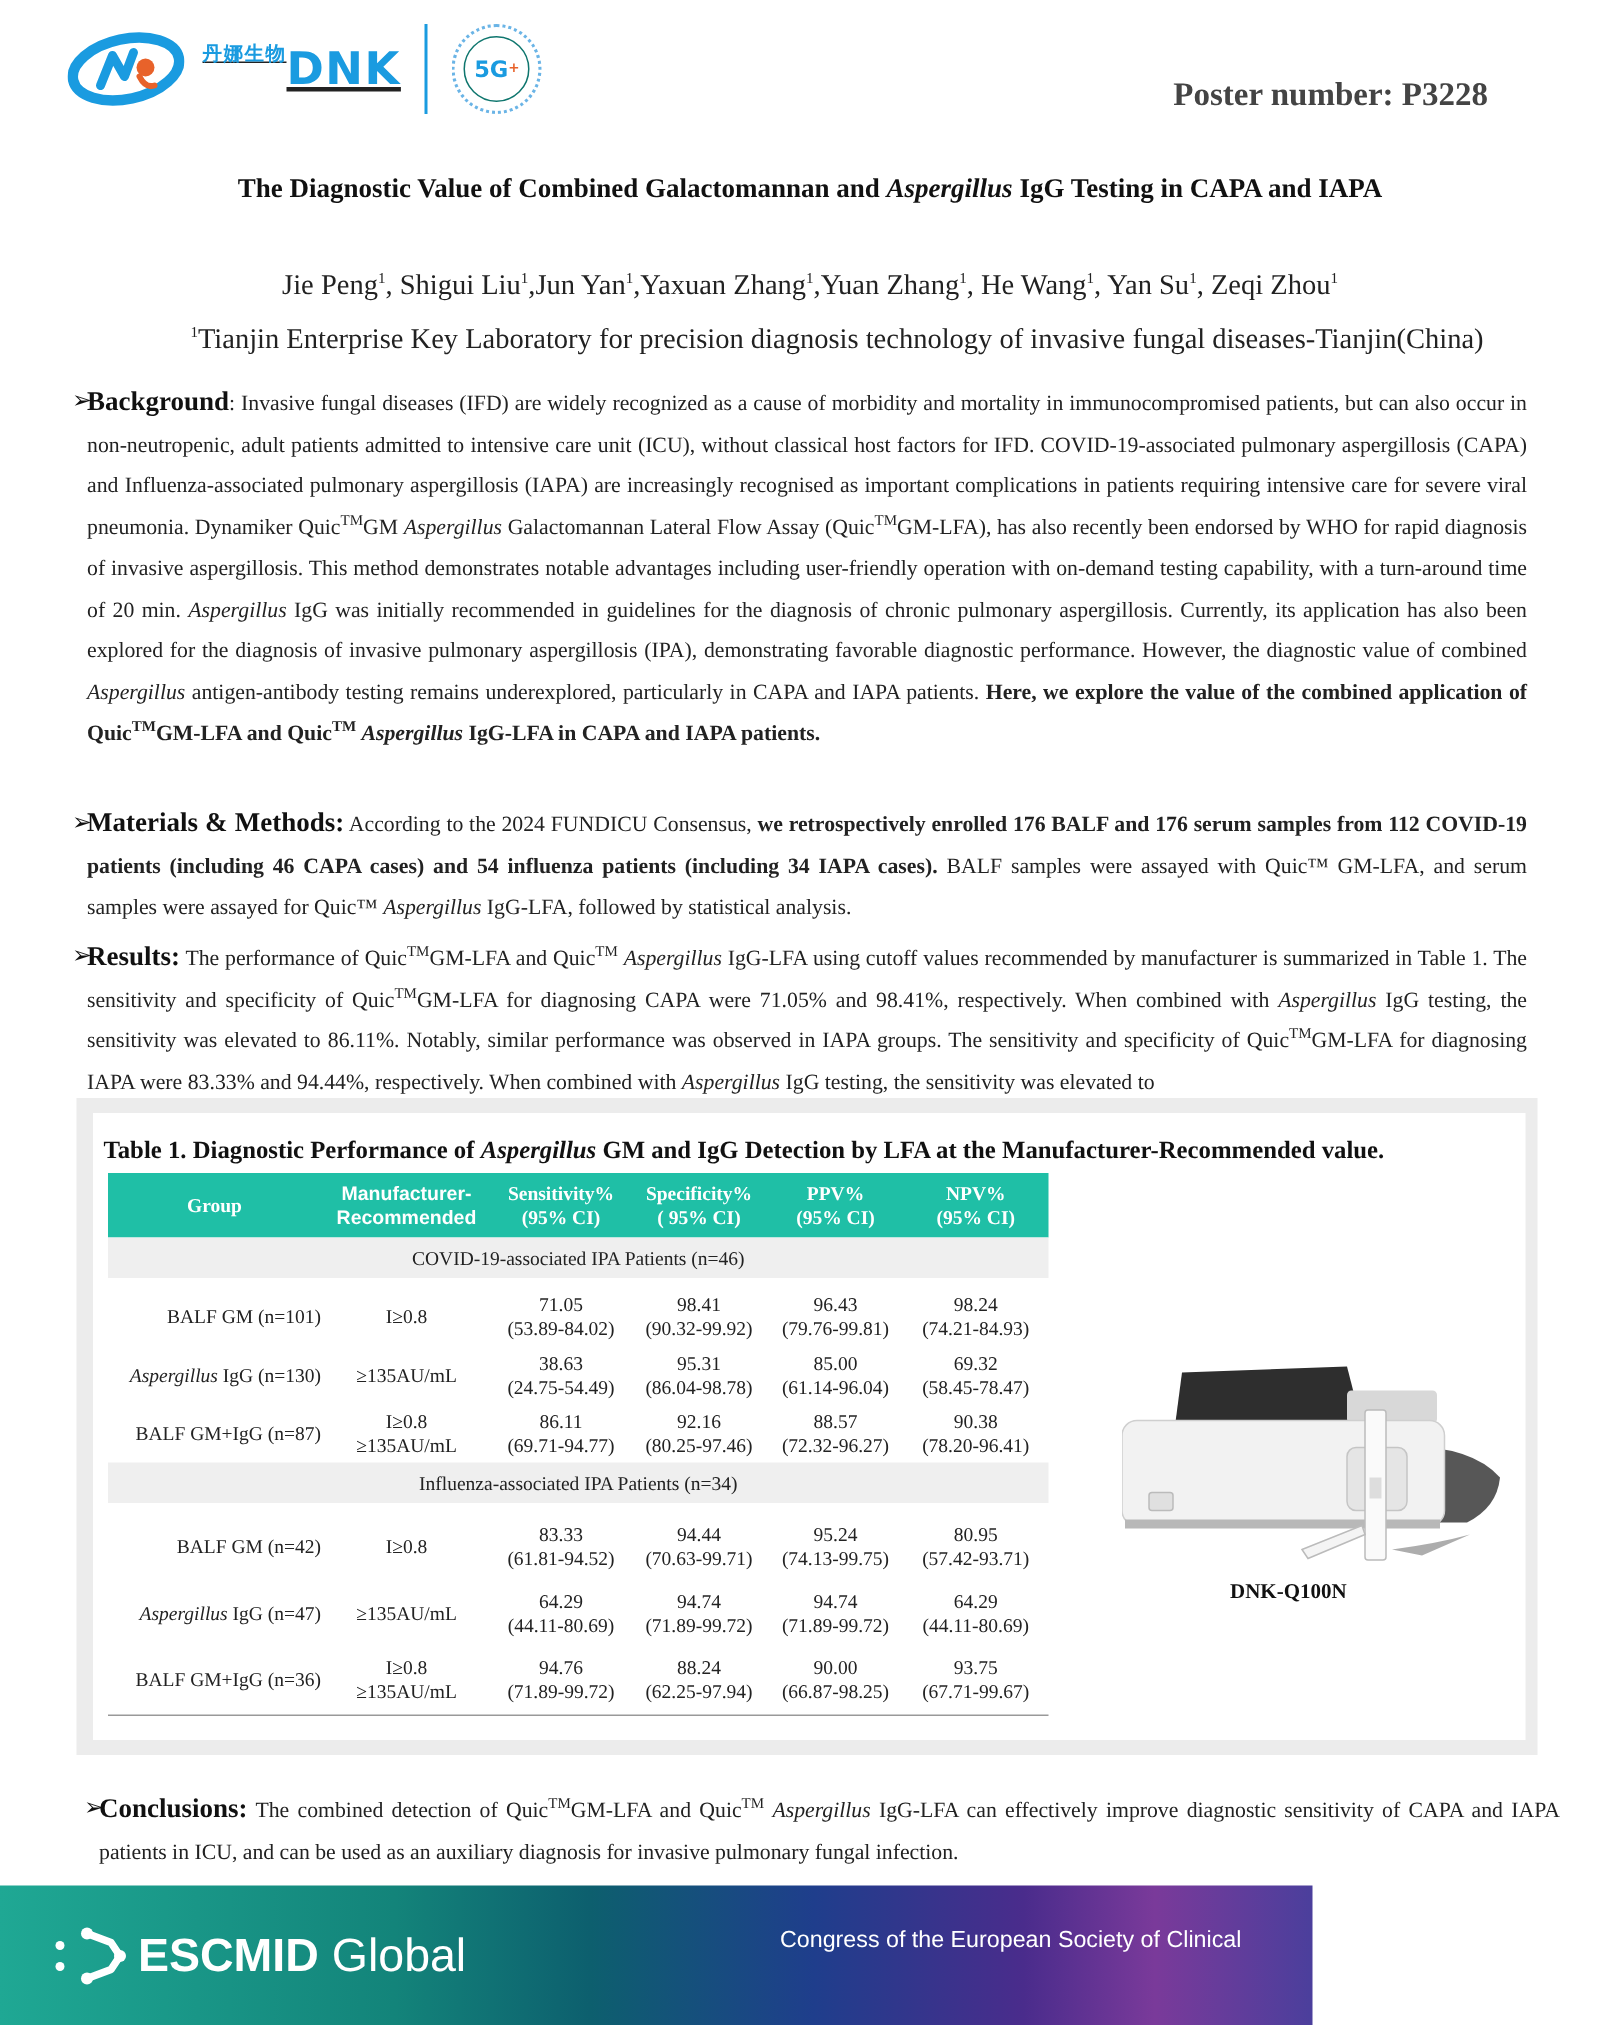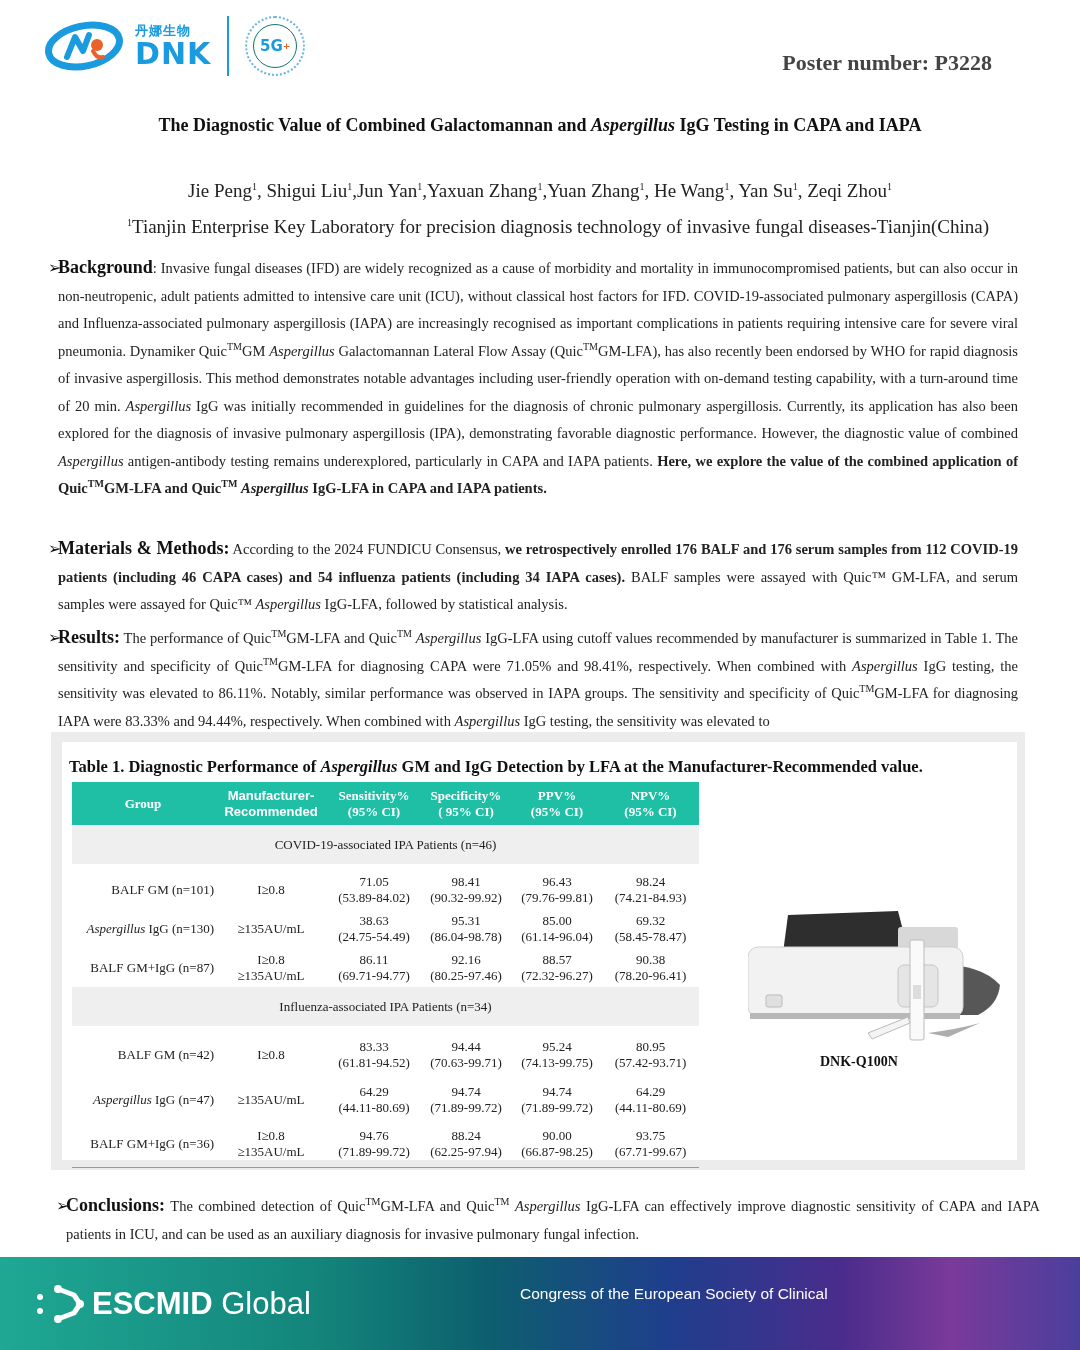--- a/index.html
+++ b/index.html
@@ -1,21 +1,21 @@
 <!DOCTYPE html>
 <html><head>
 <meta charset="utf-8">
 <style>
   * { box-sizing: border-box; margin: 0; padding: 0; }
   html, body { width: 1080px; height: 1350px; background: #ffffff; overflow: hidden; }
   body { position: relative; font-family: "Liberation Serif", "DejaVu Serif", serif; color: #222; }
 
   .logo-area { position: absolute; left: 45px; top: 14px; height: 64px; display: flex; align-items: center; }
   .dnk-mark { width: 78px; height: 50px; position: relative; }
-  .dnk-text { margin-left: 12px; display: flex; flex-direction: column; line-height: 1; }
+  .dnk-text { margin-left: 12px; display: flex; flex-direction: row; line-height: 1; text-decoration: underline; }
   .dnk-cn { color: #1a9be0; font-family: "DejaVu Sans", sans-serif; font-size: 13px; letter-spacing: 1px; font-weight: bold; }
   .dnk-en { color: #1a9be0; font-family: "DejaVu Sans", sans-serif; font-size: 30px; font-weight: bold; letter-spacing: 1px; margin-top: 2px; }
   .logo-divider { width: 2px; height: 60px; background: #1a9be0; margin: 0 16px 0 16px; }
   .badge-5g { width: 60px; height: 60px; border-radius: 50%; border: 2px dotted #6ab4e6; display: flex; align-items: center; justify-content: center; position: relative; }
   .badge-5g .inner { width: 44px; height: 44px; border-radius: 50%; border: 1px solid #0f766e; display: flex; align-items: center; justify-content: center; color: #1a9be0; font-family: "DejaVu Sans", sans-serif; font-weight: bold; font-size: 15px; }
   .badge-5g .inner sup { color: #e8622a; font-size: 9px; }
 
   .poster-number { position: absolute; right: 88px; top: 50px; font-size: 22px; font-weight: bold; color: #444; }
 
   .title { position: absolute; left: 40px; right: 40px; top: 110px; text-align: center; font-size: 18px; font-weight: bold; color: #111; line-height: 30px; }
@@ -35,30 +35,30 @@
 
   .table-panel { position: absolute; left: 51px; top: 732px; width: 974px; height: 438px; background: #ececec; }
   .table-inner { position: absolute; left: 62px; top: 742px; width: 955px; height: 418px; background: #ffffff; }
   .table-caption { position: absolute; left: 69px; top: 757px; font-size: 16.5px; font-weight: bold; color: #111; }
 
   table.perf { position: absolute; left: 72px; top: 782px; width: 627px; border-collapse: collapse; font-size: 13px; color: #222; }
   table.perf th { background: #1fbfa6; color: #fff; font-weight: bold; height: 43px; font-size: 13px; line-height: 16px; text-align: center; }
   table.perf th.mfr { font-family: "Liberation Sans", sans-serif; font-size: 13px; }
   table.perf td { text-align: center; line-height: 16px; }
   table.perf td.group { text-align: right; padding-left: 1px; }
-  table.perf tr.subhead td { background: #efefef; height: 39px; text-align: center; font-size: 13px; }
+  table.perf tr.subhead td { background: #efefef; height: 27px; text-align: center; font-size: 13px; }
   table.perf tr.data td { height: 39px; }
   table.perf tr.data.tall td { height: 45px; }
   table.perf tr.last td { border-bottom: 1px solid #999; }
   .gap td { height: 6px; }
 
   .device { position: absolute; left: 748px; top: 905px; width: 256px; height: 140px; }
   .device-label { position: absolute; left: 820px; top: 1054px; font-size: 14px; font-weight: bold; color: #111; }
 
-  .footer { position: absolute; left: 0; top: 1257px; width: 1080px; height: 93px;
+  .footer { position: absolute; left: 0; top: 1257px; width: 875px; height: 93px;
     background: linear-gradient(90deg, #1fa894 0%, #13847a 30%, #0d5f6e 45%, #1f3e8c 62%, #4a2c8c 78%, #7a3a9a 88%, #4b3f9c 100%); }
   .footer-logo { position: absolute; left: 34px; top: 26px; display: flex; align-items: center; color: #fff; }
   .footer-logo .dots { width: 52px; height: 42px; position: relative; }
   .footer-logo .name { font-family: "Liberation Sans", sans-serif; font-size: 31px; color: #fff; margin-left: 6px; }
   .footer-logo .name b { font-weight: bold; }
   .footer-text { position: absolute; left: 520px; top: 26px; color: #fff; font-family: "Liberation Sans", sans-serif; font-size: 15.5px; line-height: 21px; }
 </style>
 </head>
 <body>
 

